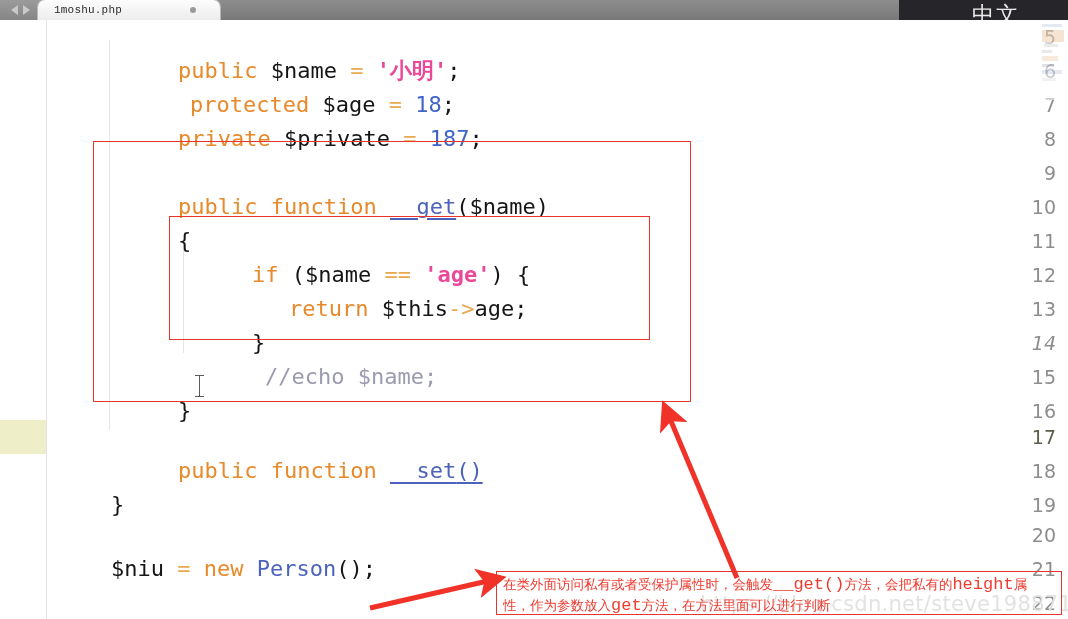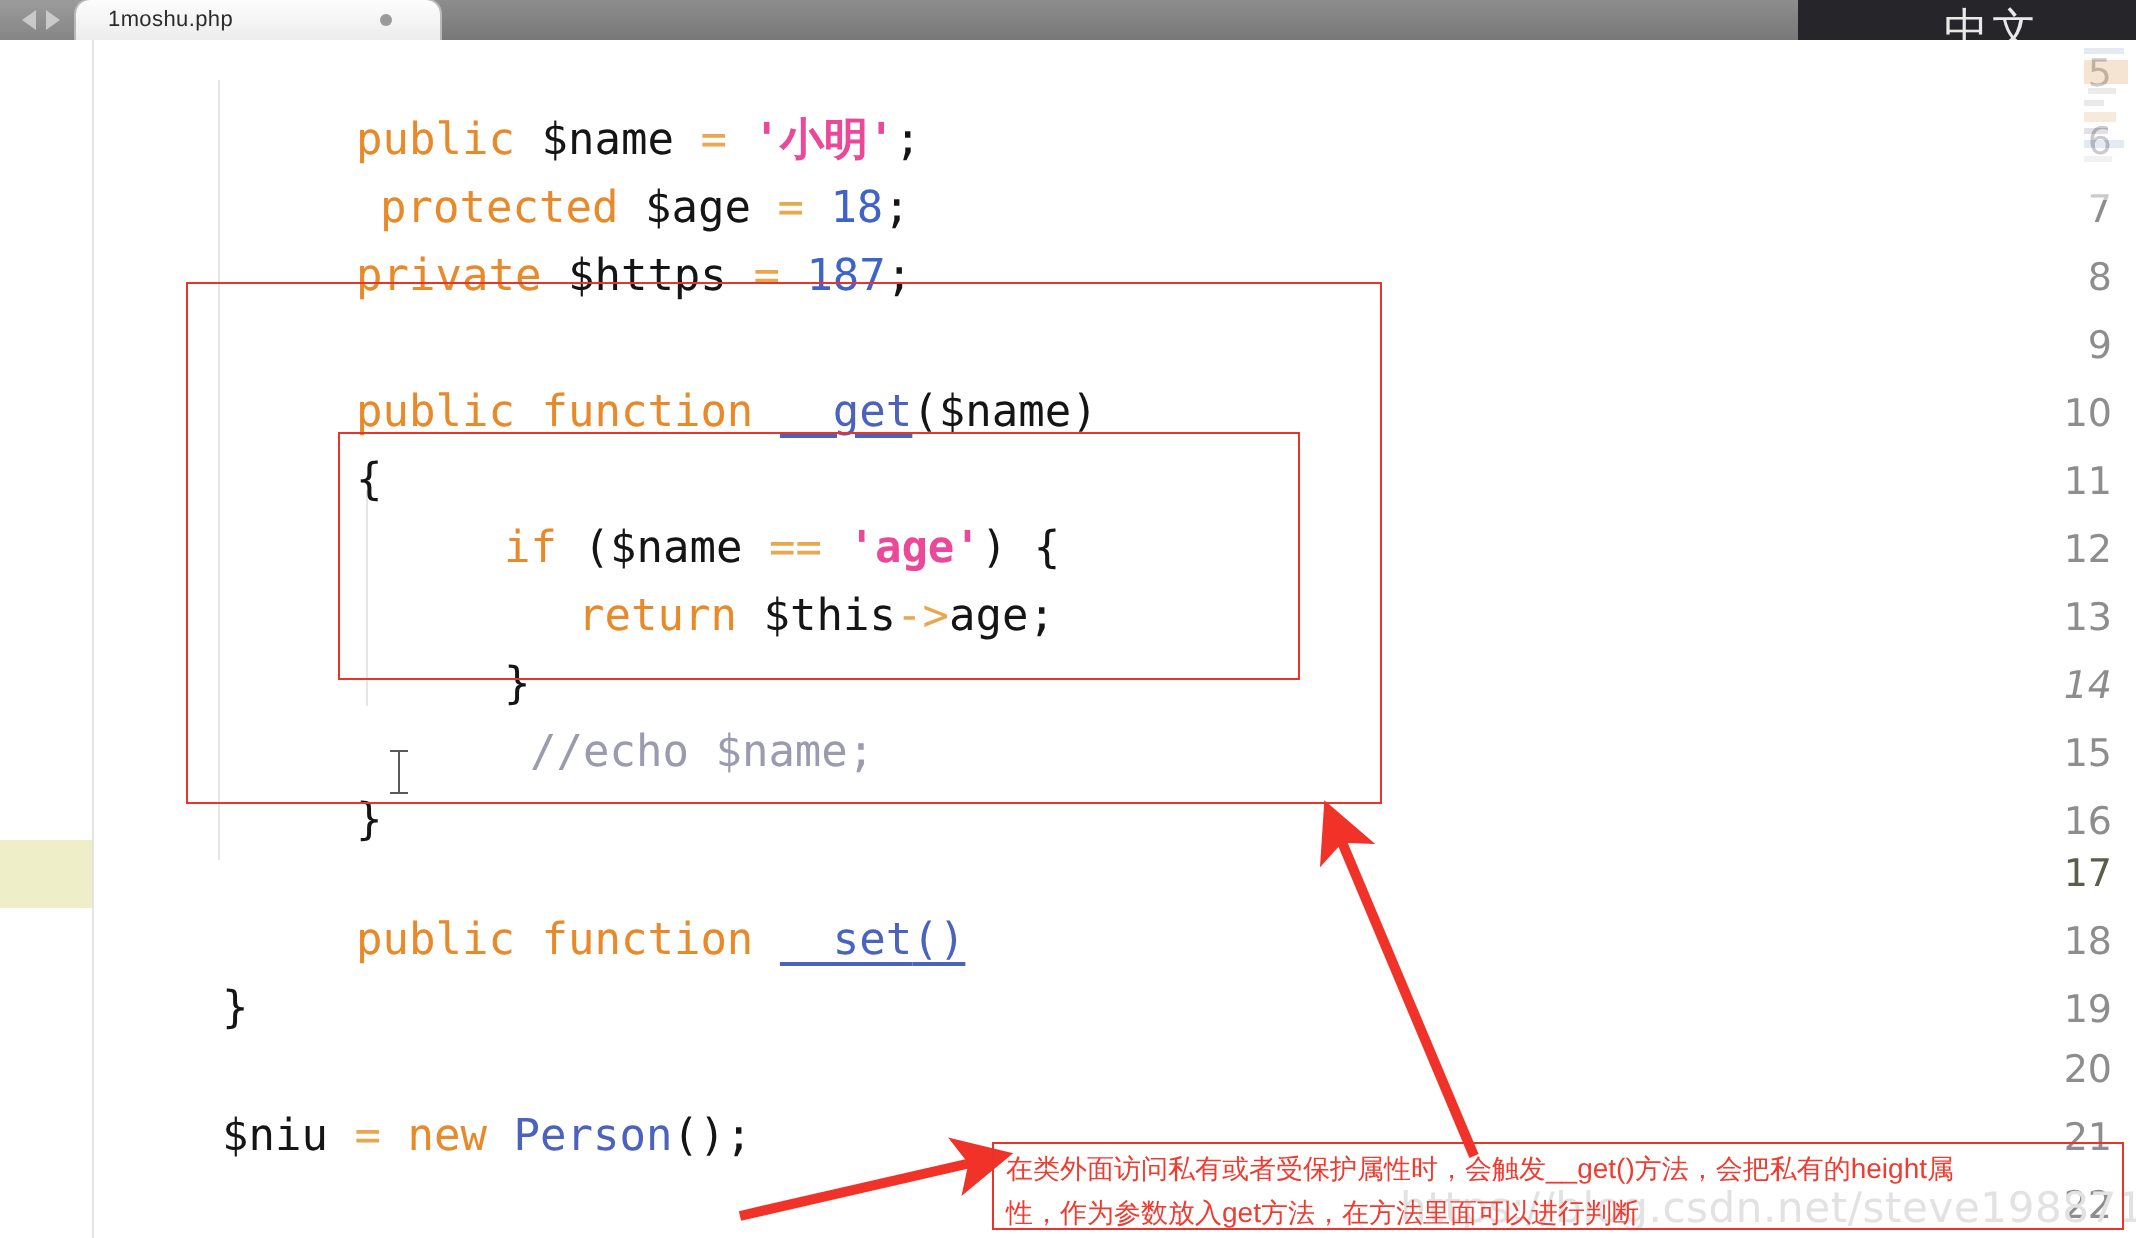--- a/index.html
+++ b/index.html
@@ -29,21 +29,21 @@
     background:linear-gradient(#fdfdfd,#ececec);
     border-radius:7px 7px 0 0;
     transform:perspective(22px) rotateX(0deg);
     box-shadow:0 0 0 1px #b9b9b9;
     display:flex;align-items:center;
   }
   #tab-active:before,#tab-active:after{
     content:"";position:absolute;bottom:0;width:14px;height:20px;
   }
   #tab-label{
-    font-family:Liberation Sans, sans-serif;
+    font-family:Liberation Mono, monospace;
     font-size:11px;color:#2b2b2b;margin-left:16px;letter-spacing:.2px;
   }
   #tab-dirty{
     position:absolute;right:24px;top:7px;width:6px;height:6px;border-radius:50%;
     background:#9a9a9a;
   }
   #tab-gapr{
     position:absolute;left:214px;top:0;width:720px;height:20px;
     background:linear-gradient(#8d8d8d,#787878);
   }
@@ -116,21 +116,21 @@
 
   #annot-box{
     position:absolute;left:496px;top:571px;width:566px;height:44px;
     border:1.5px solid #e8342a;box-sizing:border-box;background:transparent;
     padding:2px 4px 0 6px;
   }
   .annot-line{
     font-family:"DejaVu Sans","Liberation Sans",sans-serif;
     color:#ef3b30;font-size:13.5px;line-height:21px;white-space:nowrap;
   }
-  .annot-line .mono{font-family:Liberation Sans, sans-serif;font-size:14px;}
+  .annot-line .mono{font-family:Liberation Mono, monospace;font-size:17px;}
 
   
   #watermark{
     position:absolute;left:700px;top:592px;
     font-family:"DejaVu Sans","Liberation Sans",sans-serif;
     font-size:21px;color:#e2e2e2;white-space:nowrap;letter-spacing:.3px;
   }
 
   
   #minimap{
@@ -188,21 +188,21 @@
 
   <div class="line" style="top:0px;left:125px;">
     <span class="kw">public</span><span class="punc"> </span><span class="var">$name</span><span class="punc"> </span><span class="op">=</span><span class="punc"> </span><span class="str">'小明'</span><span class="punc">;</span>
   </div>
 
   <div class="line" style="top:34px;left:137px;">
     <span class="kw">protected</span><span class="punc"> </span><span class="var">$age</span><span class="punc"> </span><span class="op">=</span><span class="punc"> </span><span class="num">18</span><span class="punc">;</span>
   </div>
 
   <div class="line" style="top:68px;left:125px;">
-    <span class="kw">private</span><span class="punc"> </span><span class="var">$https</span><span class="punc"> </span><span class="op">=</span><span class="punc"> </span><span class="num">187</span><span class="punc">;</span>
+    <span class="kw">private</span><span class="punc"> </span><span class="var">$private</span><span class="punc"> </span><span class="op">=</span><span class="punc"> </span><span class="num">187</span><span class="punc">;</span>
   </div>
 
   <div class="line" style="top:102px;left:125px;"></div>
 
   <div class="line" style="top:136px;left:125px;">
     <span class="kw">public</span><span class="punc"> </span><span class="kw">function</span><span class="punc"> </span><span class="fn">__get</span><span class="punc">($name)</span>
   </div>
 
   <div class="line" style="top:170px;left:125px;">
     <span class="punc">{</span>

